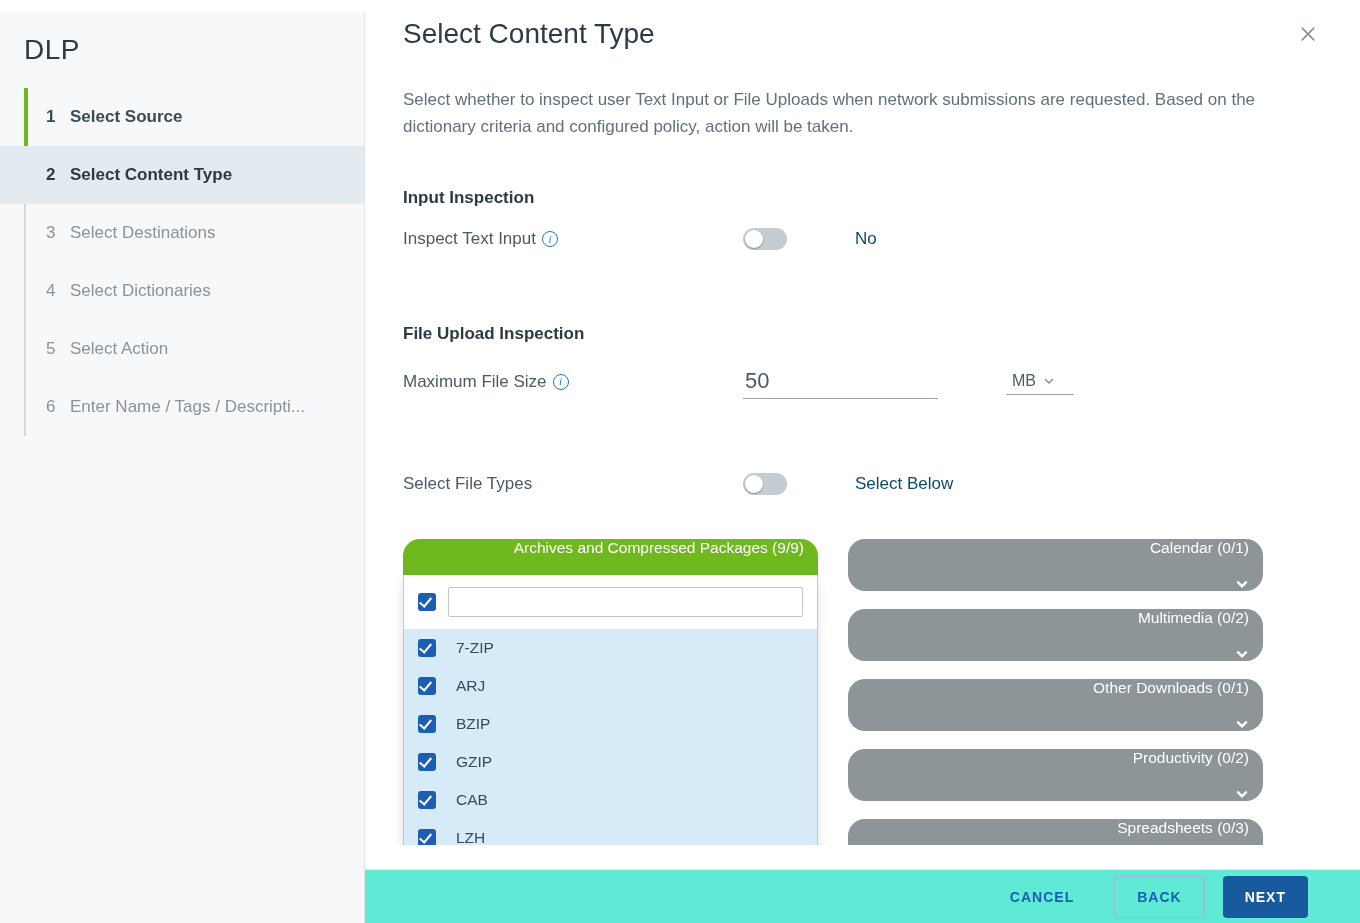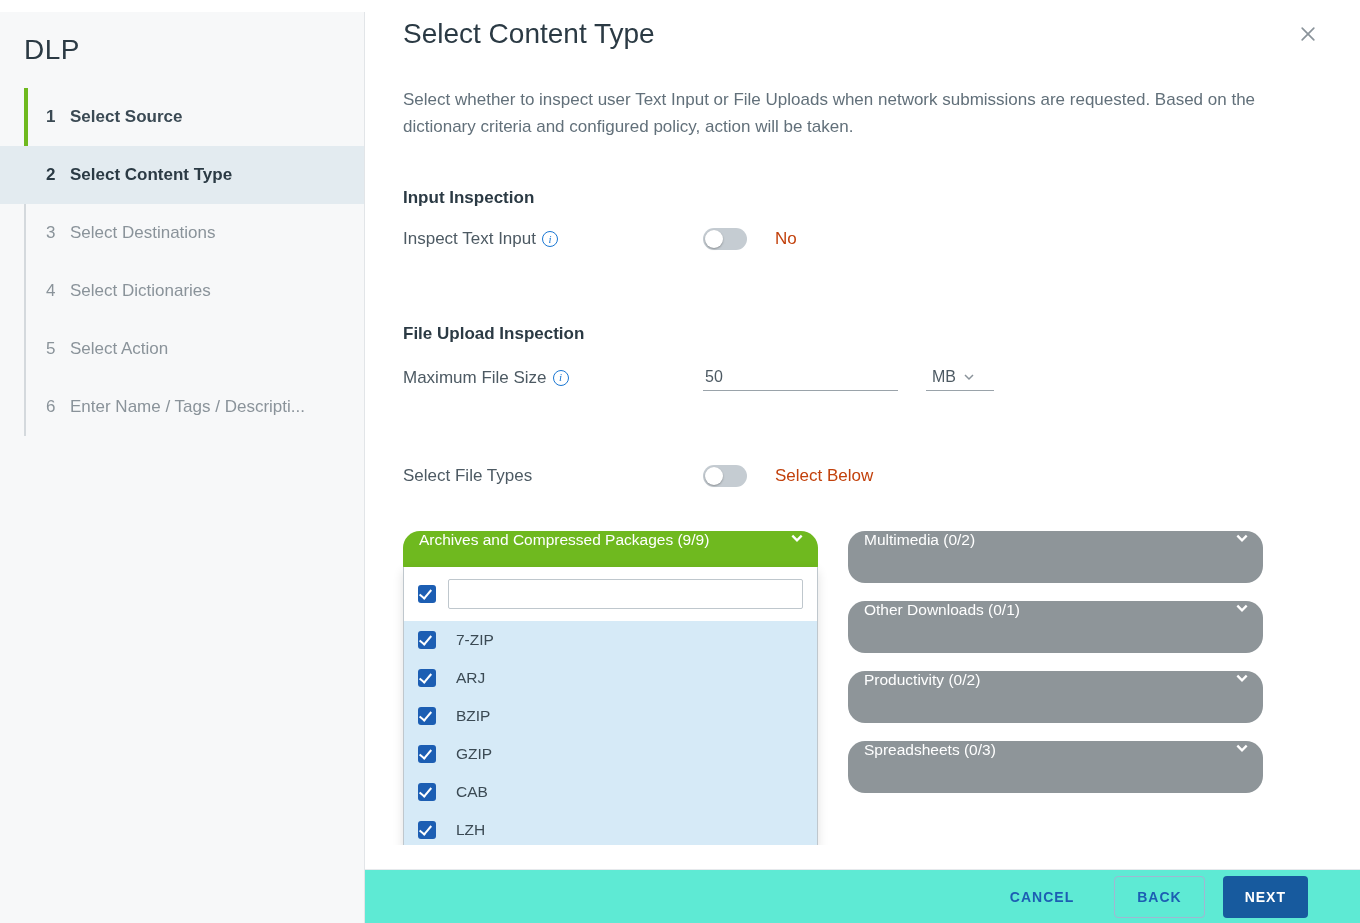--- a/index.html
+++ b/index.html
@@ -82,64 +82,66 @@
   .main-scroll::-webkit-scrollbar { width:16px; }
   .main-scroll::-webkit-scrollbar-track { background:#f0f2f3; }
   .main-scroll::-webkit-scrollbar-thumb { background:#c9cfd4; }
   .desc { font-size:17px; color:#62707a; line-height:1.6; margin-top:20px; margin-bottom:48px; max-width:900px; }
 
   .section-h { font-size:17px; font-weight:700; color:#2b3a44; margin-bottom:20px; }
 
   .row {
     display:flex; align-items:center;
     margin-bottom:18px;
+    gap:40px;
   }
   .row .lbl { width:300px; font-size:17px; color:#4d5a63; display:flex; align-items:center; gap:6px;}
   .info-icon {
     display:inline-flex; align-items:center; justify-content:center;
     width:16px; height:16px; border:1px solid #1976d2; color:#1976d2;
     border-radius:50%; font-size:11px; font-style:italic; font-family:serif;
     line-height:1;
   }
 
   
   .toggle {
     width:44px; height:22px; border-radius:11px;
     background:#c5ccd2; position:relative; cursor:pointer;
   }
   .toggle::after{
     content:""; position:absolute; width:18px; height:18px; background:#fff;
     border-radius:50%; top:2px; left:2px;
     box-shadow:0 1px 2px rgba(0,0,0,.3);
   }
-  .toggle + .toggle-label { margin-left:28px; font-size:17px; color:#c2410c; }
+  .toggle + .toggle-label { margin-left:28px; font-size:17px; color:#0c4a6e; }
 
   .tx-input {
     width:195px; border:none; border-bottom:1px solid #9aa3aa;
-    font-size:16px; padding:4px 2px; background:transparent; color:#4d5a63;
+    font-size:22px; padding:4px 2px; background:transparent; color:#4d5a63;
   }
   .unit-select {
     margin-left:28px;
     border:none; border-bottom:1px solid #9aa3aa;
     font-size:16px; padding:4px 20px 4px 6px; background:transparent; color:#4d5a63;
     display:inline-flex; align-items:center; gap:8px; cursor:pointer;
   }
   .unit-select svg { width:10px; height:10px; }
 
   .spacer { height:56px; }
 
   
   .pills-area { display:flex; gap:30px; align-items:flex-start; }
   .pill-col { display:flex; flex-direction:column; gap:18px; width:415px; }
   .pill {
     height:52px; border-radius:17px;
     background:#8e9599; color:#fff;
-    display:flex; align-items:flex-start; justify-content:space-between;
+    display:flex; align-items:flex-end; justify-content:space-between;
     padding:0 14px 0 16px; font-size:15.5px; cursor:pointer;
     position:relative;
+    flex-direction:column;
   }
   .pill.green { background:#6fb91f; }
   .pill .chev { color:#fff; }
   .pill svg { width:14px; height:14px; }
 
   
   .dropdown {
     position:absolute; top:36px; left:0; width:100%;
     border:1px solid #bfc7cd; border-top:none;
     background:#fff;
@@ -316,20 +318,26 @@
                   <div class="cbx"></div>
                   <span>LZH</span>
                 </div>
             </div>
           </div>
         </div>
       </div>
 
       <div class="pill-col">
         <div class="pill">
+          <span>Calendar (0/1)</span>
+          <svg class="chev" viewBox="0 0 12 12" fill="none" stroke="#fff" stroke-width="2">
+              <polyline points="2,4 6,8 10,4"></polyline>
+            </svg>
+        </div>
+        <div class="pill">
           <span>Multimedia (0/2)</span>
           <svg class="chev" viewBox="0 0 12 12" fill="none" stroke="#fff" stroke-width="2">
               <polyline points="2,4 6,8 10,4"></polyline>
             </svg>
         </div>
         <div class="pill">
           <span>Other Downloads (0/1)</span>
           <svg class="chev" viewBox="0 0 12 12" fill="none" stroke="#fff" stroke-width="2">
               <polyline points="2,4 6,8 10,4"></polyline>
             </svg>

